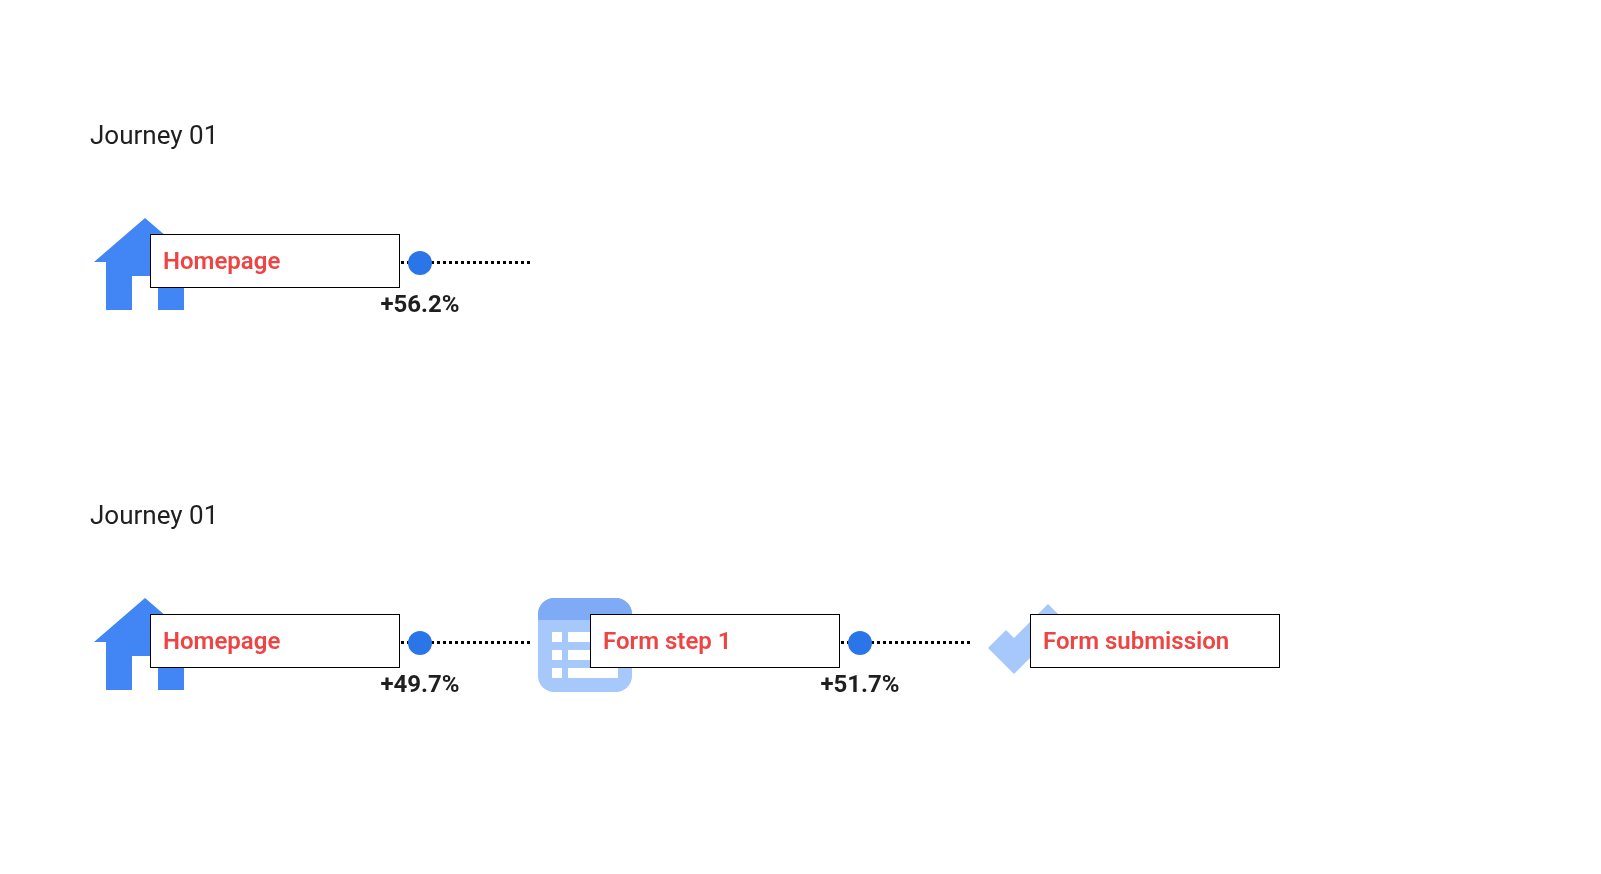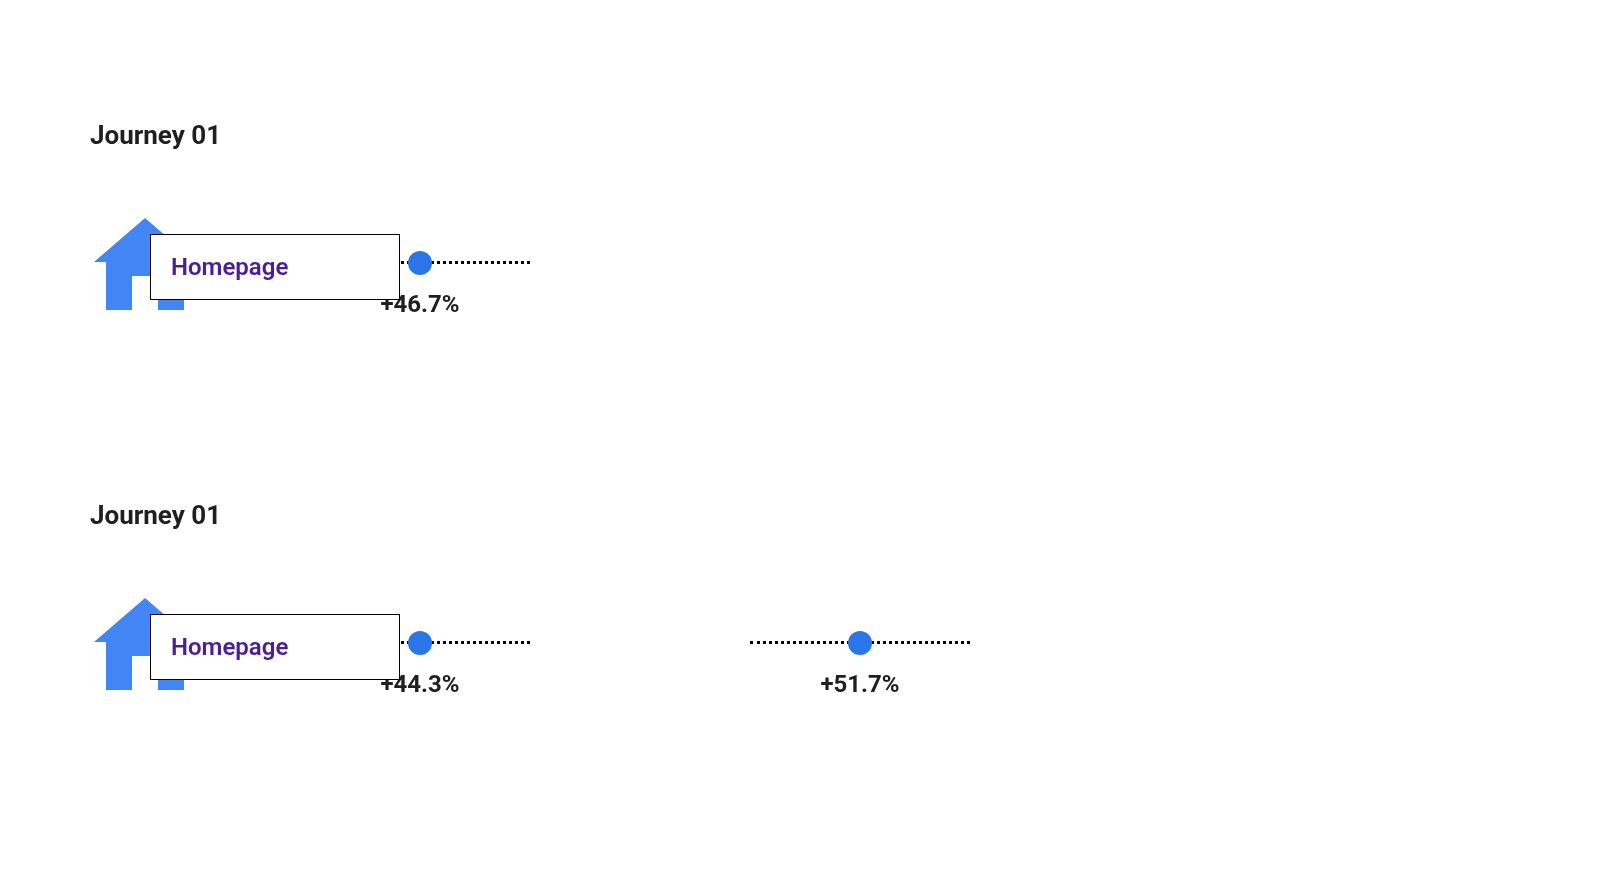--- a/index.html
+++ b/index.html
@@ -9,42 +9,42 @@
     width: 1601px;
     height: 874px;
     background: #ffffff;
     font-family: -apple-system, BlinkMacSystemFont, "Segoe UI", Roboto, Arial, sans-serif;
     color: #000;
   }
   .canvas { position: relative; width: 1601px; height: 874px; }
   .journey-title {
     position: absolute;
     font-size: 26px;
-    font-weight: 700;
+    font-weight: 400;
     color: #1f1f1f;
   }
   .step {
     position: absolute;
     width: 310px;
     height: 110px;
   }
   .step .label-box {
     position: absolute;
     left: 60px;
     top: 24px;
     width: 250px;
-    height: 66px;
+    height: 54px;
     border: 1px solid #000;
     background: #fff;
     display: flex;
     align-items: center;
-    padding-left: 20px;
+    padding-left: 12px;
     font-size: 24px;
     font-weight: 600;
-    color: #4c1d95;
+    color: #ef4444;
     z-index: 2;
   }
   .step .icon-wrap {
     position: absolute;
     left: 0;
     top: 0;
     width: 110px;
     height: 110px;
     z-index: 1;
   }
@@ -85,40 +85,63 @@
     <div class="icon-wrap">
       <svg viewBox="0 0 110 110" width="110" height="110">
         <path d="M55 8 L106 52 L94 52 L94 100 L68 100 L68 66 L42 66 L42 100 L16 100 L16 52 L4 52 Z" fill="#4285f4"></path>
       </svg>
     </div>
     <div class="label-box">Homepage</div>
   </div>
 
   <div class="connector" style="left:310px; top:261px; width:220px;">
     <div class="dot" style="background:#2a75e8;"></div>
-    <div class="pct">+46.7%</div>
+    <div class="pct">+56.2%</div>
   </div>
 
 
   <div class="journey-title" style="left:90px; top:500px;">Journey 01</div>
 
   <div class="step" style="left:90px; top:590px;">
     <div class="icon-wrap">
       <svg viewBox="0 0 110 110" width="110" height="110">
         <path d="M55 8 L106 52 L94 52 L94 100 L68 100 L68 66 L42 66 L42 100 L16 100 L16 52 L4 52 Z" fill="#4285f4"></path>
       </svg>
     </div>
     <div class="label-box">Homepage</div>
   </div>
 
   <div class="connector" style="left:310px; top:641px; width:220px;">
     <div class="dot" style="background:#2a75e8;"></div>
-    <div class="pct">+44.3%</div>
+    <div class="pct">+49.7%</div>
   </div>
 
+  <div class="step" style="left:530px; top:590px;">
+    <div class="icon-wrap">
+      <svg viewBox="0 0 110 110" width="110" height="110">
+        <rect x="8" y="8" width="94" height="94" rx="16" fill="#a6c8fb"></rect>
+        <path d="M8 24 a16 16 0 0 1 16 -16 h62 a16 16 0 0 1 16 16 v6 H8 Z" fill="#7eaaf6"></path>
+        <rect x="22" y="42" width="10" height="10" fill="#ffffff"></rect>
+        <rect x="38" y="42" width="50" height="10" fill="#ffffff"></rect>
+        <rect x="22" y="60" width="10" height="10" fill="#ffffff"></rect>
+        <rect x="38" y="60" width="50" height="10" fill="#ffffff"></rect>
+        <rect x="22" y="78" width="10" height="10" fill="#ffffff"></rect>
+        <rect x="38" y="78" width="50" height="10" fill="#ffffff"></rect>
+      </svg>
+    </div>
+    <div class="label-box">Form step 1</div>
+  </div>
 
   <div class="connector" style="left:750px; top:641px; width:220px;">
     <div class="dot" style="background:#2a75e8;"></div>
     <div class="pct">+51.7%</div>
   </div>
 
+  <div class="step" style="left:970px; top:590px;">
+    <div class="icon-wrap">
+      <svg viewBox="0 0 110 110" width="110" height="110">
+        <path d="M18 58 L44 84 L96 32 L78 14 L44 48 L36 40 Z" fill="#a6c8fb"></path>
+      </svg>
+    </div>
+    <div class="label-box">Form submission</div>
+  </div>
 
 </div>
 
 </body></html>

